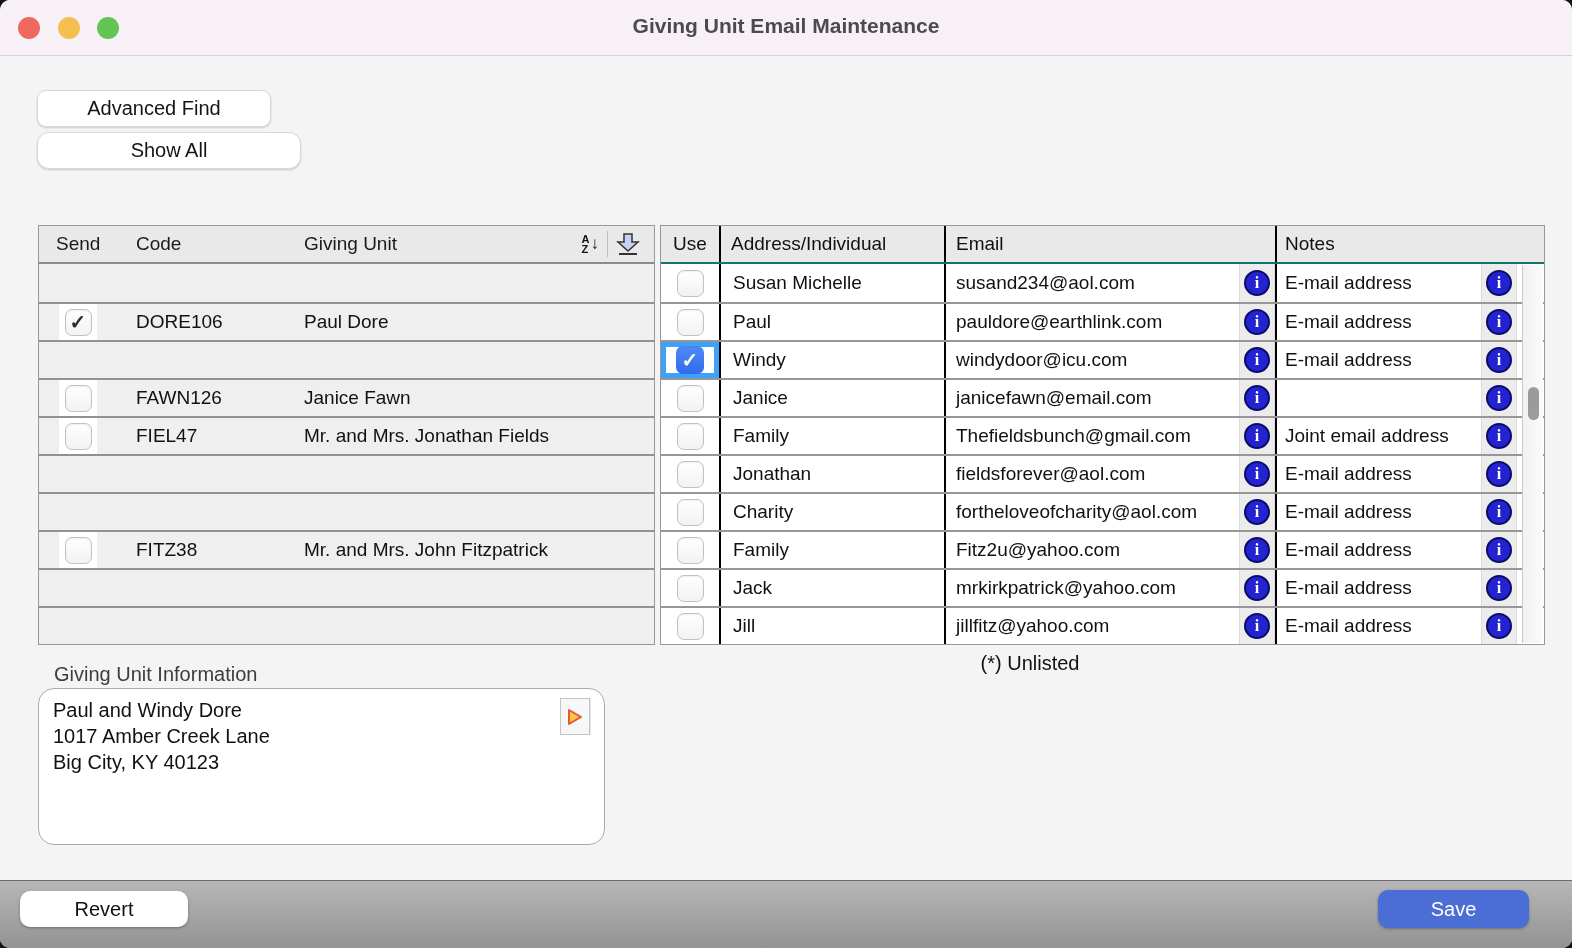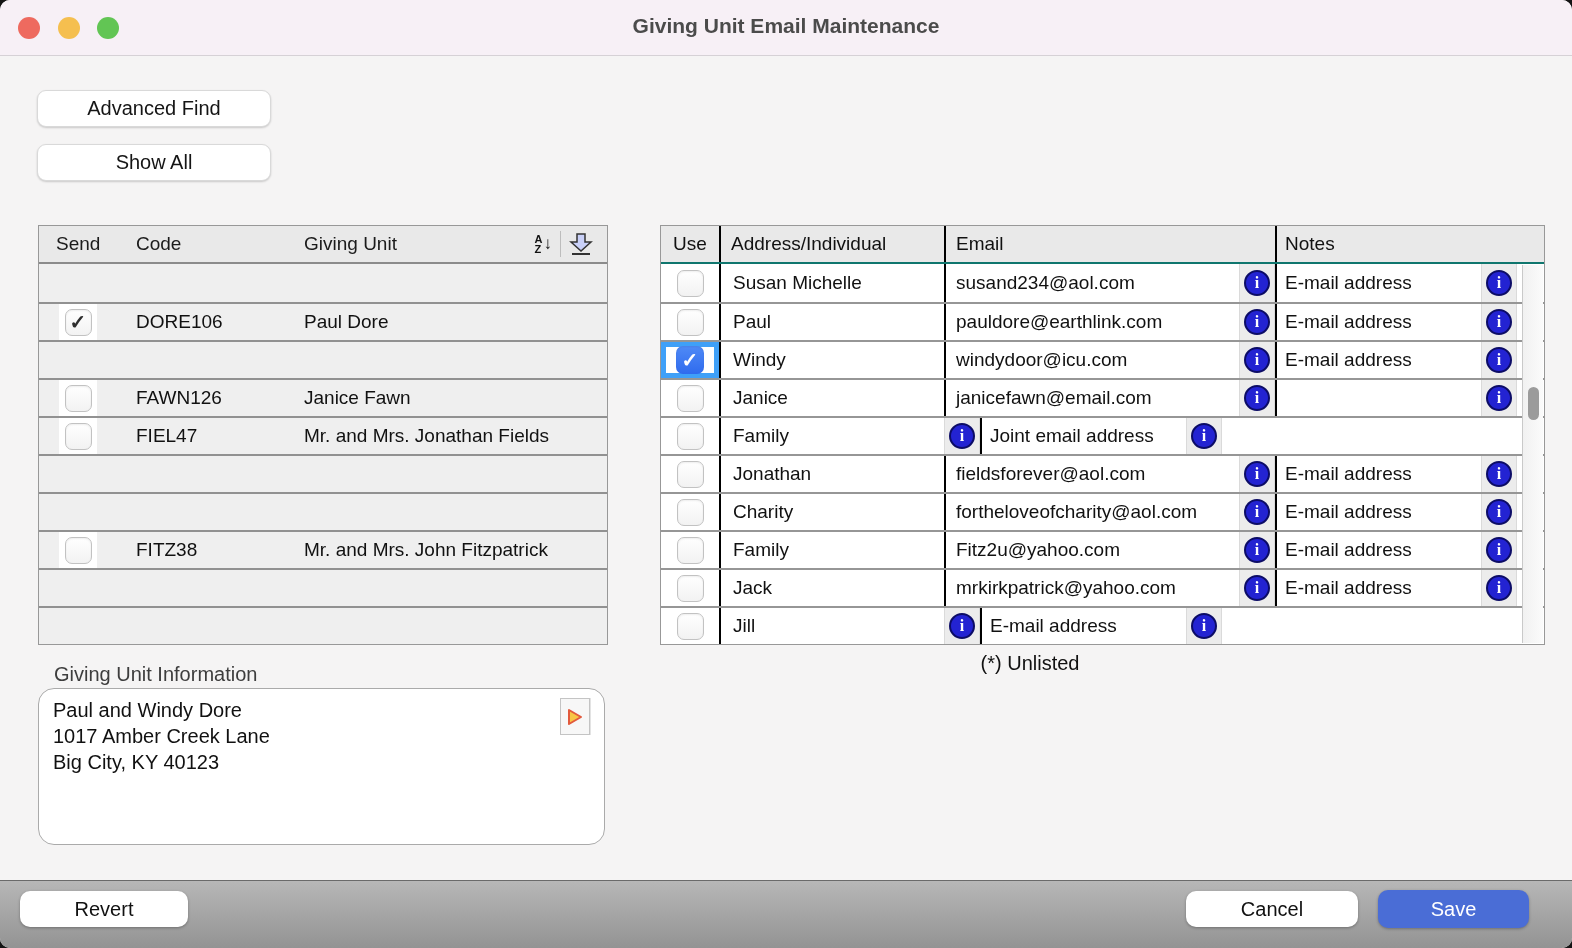--- a/index.html
+++ b/index.html
@@ -11,24 +11,24 @@
   .tl { position:absolute; top:17px; width:22px; height:22px; border-radius:50%; }
   .tl.red   { left:18px; background:#ee6a5f; }
   .tl.yellow{ left:58px; background:#f5bf4f; }
   .tl.green { left:97px; background:#62c554; }
   .title { position:absolute; top:14px; left:0; width:100%; text-align:center; font-size:21px; font-weight:bold; color:#4b4b4b; }
 
   
   .pushbtn { position:absolute; height:37px; background:#fff; border:1px solid #d9d9d9; border-radius:9px;
              box-shadow:0 1px 2px rgba(0,0,0,.18); font-size:20px; color:#151515; display:flex; align-items:center; justify-content:center; cursor:default; }
   .btn-advanced { left:37px; top:90px;  width:234px; }
-  .btn-showall  { left:37px; top:144px; width:234px; }
-
-  
-  .ltable { position:absolute; left:38px; top:225px; width:570px; height:420px; border:1px solid #989898; background:#efefef; overflow:hidden; }
+  .btn-showall  { left:37px; top:132px; width:264px;border-radius:12px; }
+
+  
+  .ltable { position:absolute; left:38px; top:225px; width:617px; height:420px; border:1px solid #989898; background:#efefef; overflow:hidden; }
   .lhead { display:flex; align-items:center; height:38px; background:#e9e9e9; border-bottom:2px solid #8b8b8b; font-size:19px; color:#1b1b1b; }
   .lhead .h-send { width:97px; padding-left:17px; }
   .lhead .h-code { width:168px; }
   .lhead .h-unit { flex:1; }
   .lhead-icons { display:flex; align-items:center; gap:8px; margin-right:14px; }
   .hsep { width:1px; height:26px; background:#bdbdbd; }
   .az-icon { display:flex; align-items:center; cursor:default; }
   .az-letters { display:flex; flex-direction:column; font-size:11px; font-weight:bold; line-height:10px; color:#111; }
   .az-arrow { font-size:17px; font-weight:bold; color:#111; margin-left:1px; }
   .lrow { display:flex; align-items:stretch; height:38px; border-top:2px solid #919191; font-size:19px; color:#111; }
@@ -257,20 +257,21 @@
           <div class="c-strip">
             <span class="info">i</span>
           </div>
           <div class="c-scroll"></div>
         </div>
         <div class="rrow">
           <div class="c-use">
             <span class="cb"></span>
           </div>
           <div class="c-indiv">Family</div>
+          <div class="c-email">Thefieldsbunch@gmail.com</div>
           <div class="c-strip">
             <span class="info">i</span>
           </div>
           <div class="c-notes">Joint email address</div>
           <div class="c-strip">
             <span class="info">i</span>
           </div>
           <div class="c-scroll"></div>
         </div>
         <div class="rrow">
@@ -331,20 +332,21 @@
           <div class="c-strip">
             <span class="info">i</span>
           </div>
           <div class="c-scroll"></div>
         </div>
         <div class="rrow">
           <div class="c-use">
             <span class="cb"></span>
           </div>
           <div class="c-indiv">Jill</div>
+          <div class="c-email">jillfitz@yahoo.com</div>
           <div class="c-strip">
             <span class="info">i</span>
           </div>
           <div class="c-notes">E-mail address</div>
           <div class="c-strip">
             <span class="info">i</span>
           </div>
           <div class="c-scroll"></div>
         </div>
       </div>
@@ -364,17 +366,16 @@
       <span style="display:flex;">
         <svg width="18" height="20" viewBox="0 0 18 20">
           <path d="M3 3 L15 10 L3 17 Z" fill="#f8c545" stroke="#e25a3d" stroke-width="2" stroke-linejoin="round"></path>
         </svg>
       </span>
     </div>
   </div>
 
   <div class="footer">
     <div class="fbtn btn-revert">Revert</div>
-    <div class="fbtn btn-cancel">Cancel</div>
     <div class="fbtn btn-save">Save</div>
   </div>
 
 </div>
 
 </body></html>

